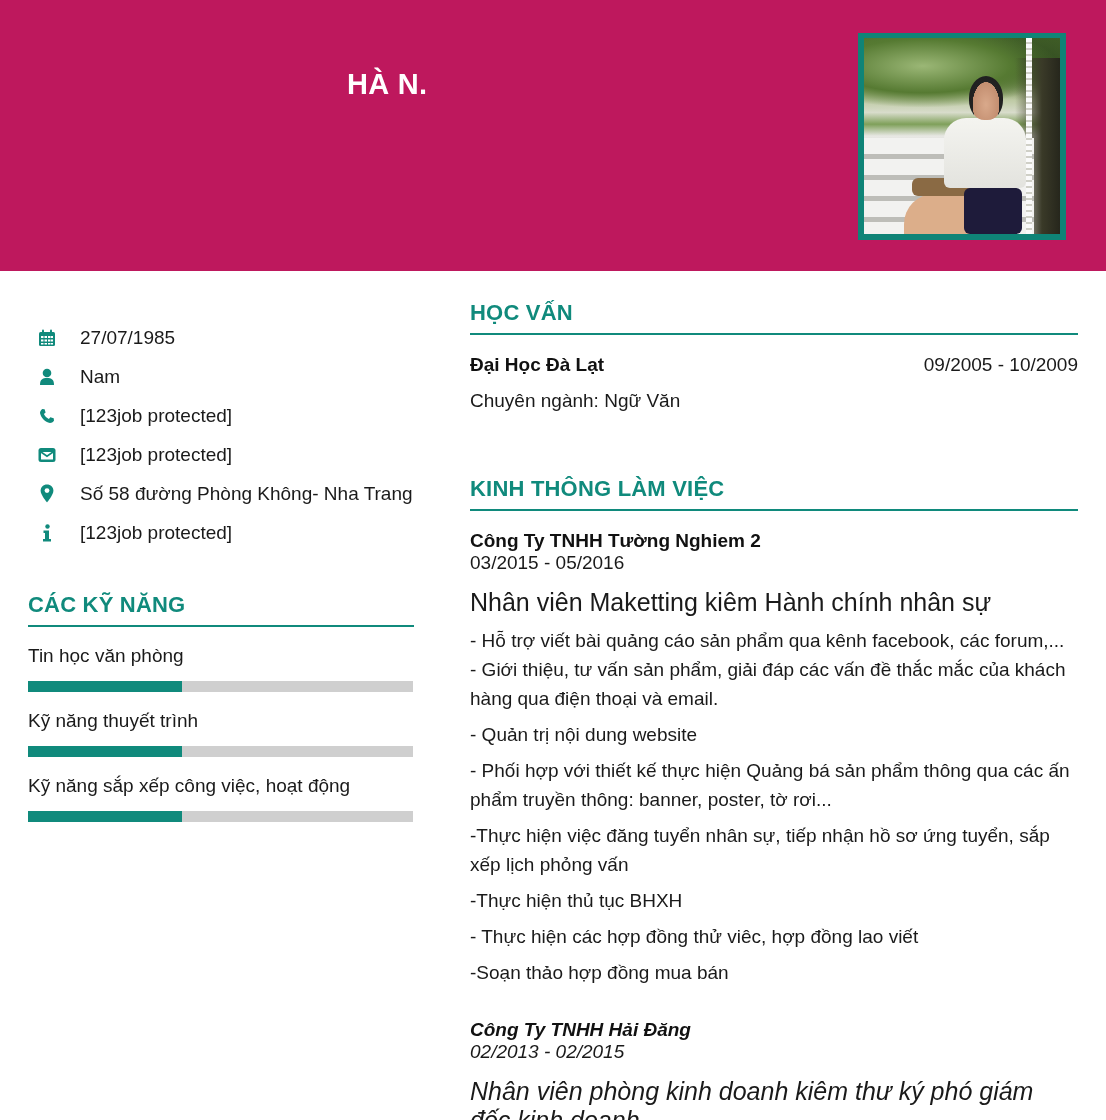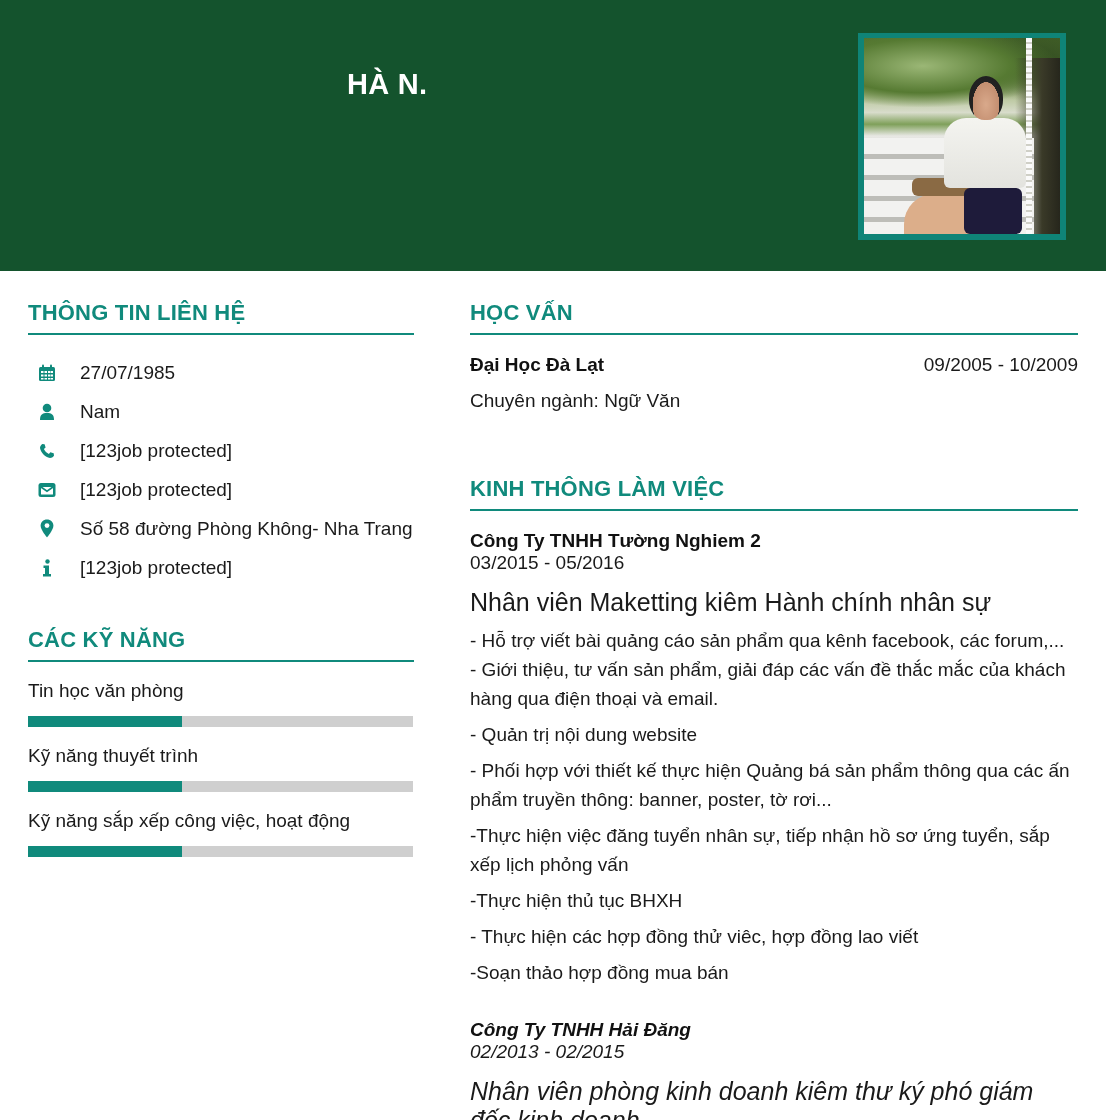--- a/index.html
+++ b/index.html
@@ -1,21 +1,21 @@
 <!DOCTYPE html>
 <html><head>
 <meta charset="utf-8">
 <style>
   * { box-sizing: border-box; margin: 0; padding: 0; }
   html, body { width: 1106px; height: 1120px; overflow: hidden; background: #ffffff; }
   body { font-family: "Liberation Sans", "DejaVu Sans", sans-serif; color: #1a1a1a; position: relative; }
 
   .header {
     position: absolute; left: 0; top: 0; width: 1106px; height: 271px;
-    background: #14532d;
+    background: #be185d;
   }
   .header .name {
     position: absolute; left: 347px; top: 68px;
     font-size: 29px; font-weight: bold; color: #ffffff; letter-spacing: 0.3px;
   }
   .photo-frame {
     position: absolute; left: 858px; top: 33px; width: 208px; height: 207px;
     background: #0f8477; padding: 5px 6px;
   }
   .photo {
@@ -92,21 +92,20 @@
       <div class="shirt"></div>
       <div class="skirt"></div>
       <div class="head"></div>
       <div class="chain"></div>
     </div>
   </div>
 </div>
 
 <div class="left">
   <div class="section">
-    <div class="section-title">THÔNG TIN LIÊN HỆ</div>
     <ul class="contact-list">
       <li class="contact-item">
         <span class="ico">
           <svg width="18" height="18" viewBox="0 0 18 18">
               <rect x="1" y="3" width="16" height="14" rx="1.5" fill="#108a7c"></rect>
               <rect x="4" y="0.5" width="2" height="4" rx="1" fill="#108a7c"></rect>
               <rect x="12" y="0.5" width="2" height="4" rx="1" fill="#108a7c"></rect>
               <g fill="#fff">
                 <rect x="3" y="7" width="2.5" height="2"></rect>
                 <rect x="6.5" y="7" width="2.5" height="2"></rect>

